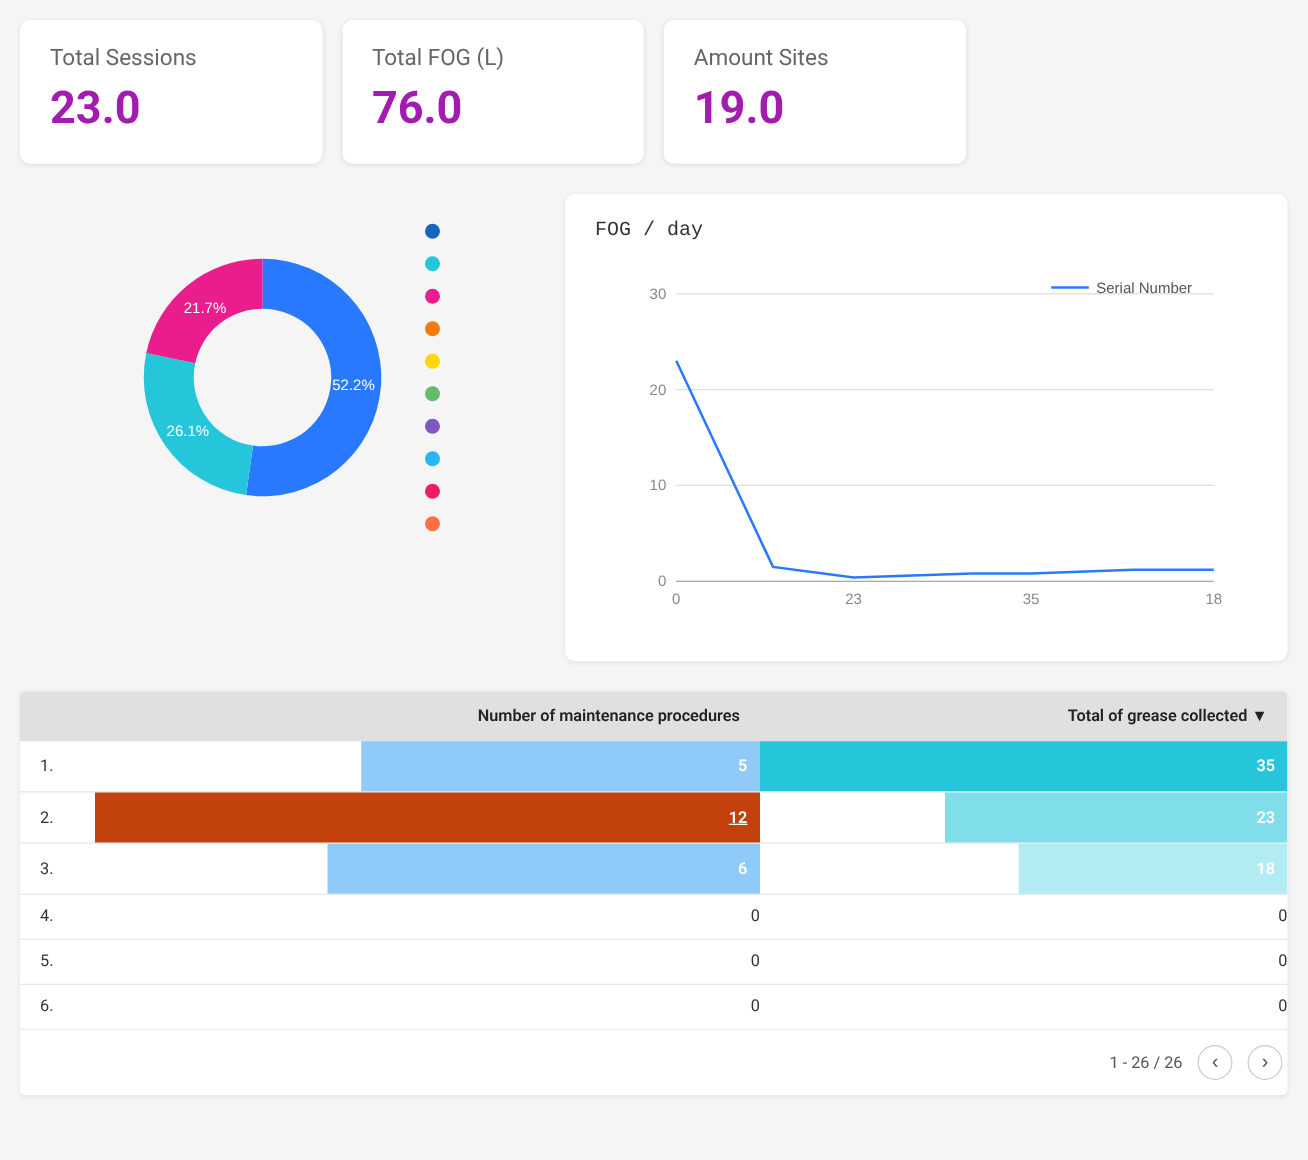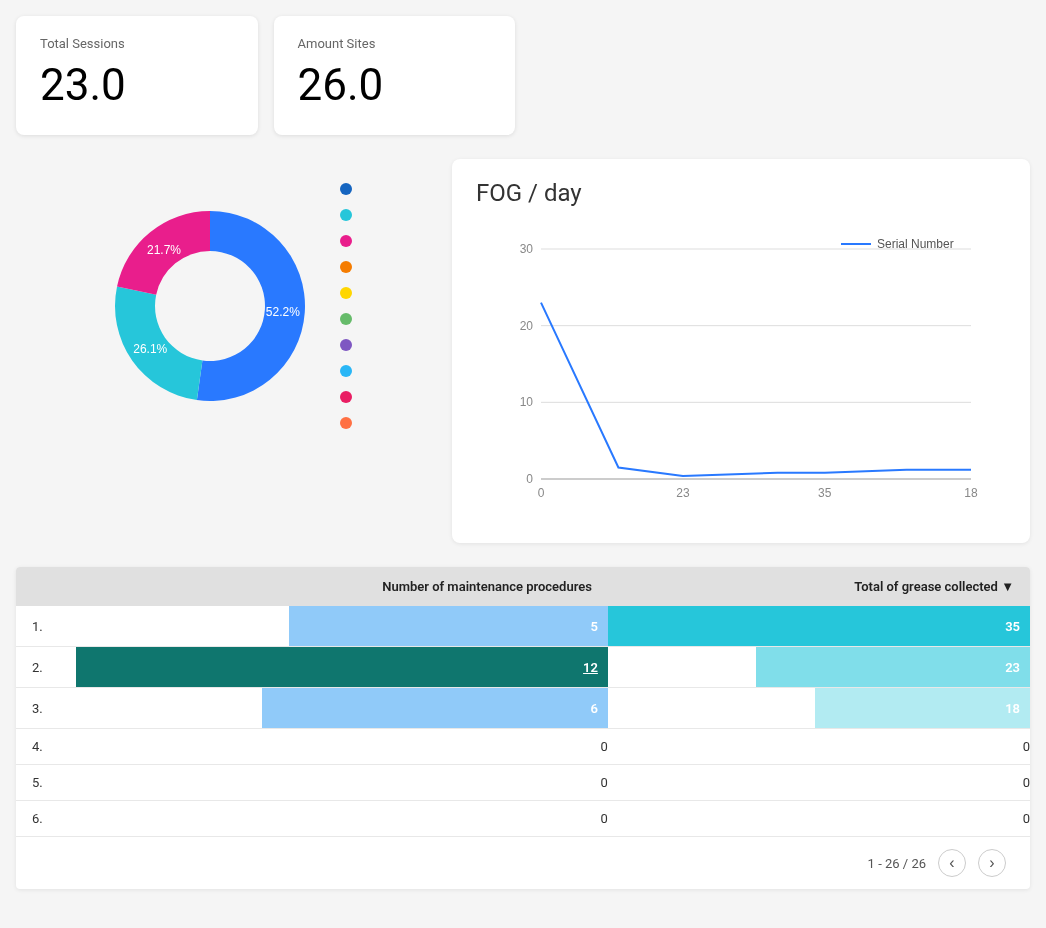--- a/index.html
+++ b/index.html
@@ -20,28 +20,28 @@
     .stat-card {
       background: #fff;
       border-radius: 8px;
       padding: 20px 24px 24px;
       box-shadow: 0 1px 4px rgba(0,0,0,0.1);
       display: flex;
       flex-direction: column;
       align-items: flex-start;
     }
     .stat-card .label {
-      font-size: 13px;
+      font-size: 18px;
       color: #666;
       margin-bottom: 8px;
     }
     .stat-card .value {
-      font-size: 44px;
-      font-weight: 400;
-      color: #000000;
+      font-size: 36px;
+      font-weight: 700;
+      color: #a21caf;
     }
 
     
     .middle-section {
       display: grid;
       grid-template-columns: 420px 1fr;
       gap: 16px;
       margin-bottom: 24px;
       align-items: start;
     }
@@ -78,24 +78,25 @@
     }
 
     
     .fog-day-area {
       background: #fff;
       border-radius: 8px;
       padding: 20px 24px;
       box-shadow: 0 1px 4px rgba(0,0,0,0.08);
     }
     .fog-day-area h3 {
-      font-size: 24px;
+      font-size: 16px;
       font-weight: 400;
       color: #333;
       margin-bottom: 12px;
+      font-family: Liberation Mono, monospace;
     }
     .chart-svg-wrap {
       width: 100%;
     }
 
     
     .table-section {
       background: #fff;
       border-radius: 4px;
       box-shadow: 0 1px 4px rgba(0,0,0,0.08);
@@ -146,21 +147,21 @@
       color: #fff;
       font-weight: 600;
       font-size: 13px;
     }
 
     .pagination {
       display: flex;
       align-items: center;
       justify-content: flex-end;
       gap: 12px;
-      padding: 12px 24px;
+      padding: 12px 4px;
       font-size: 13px;
       color: #555;
     }
     .pagination-btn {
       width: 28px;
       height: 28px;
       border-radius: 50%;
       border: 1px solid #ccc;
       background: #fff;
       cursor: pointer;
@@ -173,22 +174,26 @@
   </style>
 </head>
 <body>
 
 <div class="stat-cards">
     <div class="stat-card">
     <span class="label">Total Sessions</span>
     <span class="value">23.0</span>
   </div>
     <div class="stat-card">
+    <span class="label">Total FOG (L)</span>
+    <span class="value">76.0</span>
+  </div>
+    <div class="stat-card">
     <span class="label">Amount Sites</span>
-    <span class="value">26.0</span>
+    <span class="value">19.0</span>
   </div>
   </div>
 
 <div class="middle-section">
 
   <div class="donut-area">
     <div class="donut-container">
       <svg viewBox="0 0 220 220">
 
       <path d="M 110 15 A 95 95 0 1 1 96.90992238495947 204.09383544118185 L 102.42153401234495 164.4753784133158 A 55 55 0 1 0 110 55 Z" fill="#2979ff"></path>
@@ -253,21 +258,21 @@
           <td class="bar-cell">
             <div class="bar-inner" style="background: rgb(144, 202, 249); width: 60%; margin-left: auto;">5</div>
           </td>
           <td class="bar-cell">
             <div class="bar-inner" style="background: rgb(38, 198, 218); width: 100%; margin-left: auto;">35</div>
           </td>
         </tr>
         <tr>
           <td>2.</td>
           <td class="bar-cell">
-            <div class="bar-inner" style="background: #0f766e; width: 100%; margin-left: auto; text-decoration: underline;">12</div>
+            <div class="bar-inner" style="background: #c2410c; width: 100%; margin-left: auto; text-decoration: underline;">12</div>
           </td>
           <td class="bar-cell">
             <div class="bar-inner" style="background: rgb(128, 222, 234); width: 65%; margin-left: auto;">23</div>
           </td>
         </tr>
         <tr>
           <td>3.</td>
           <td class="bar-cell">
             <div class="bar-inner" style="background: rgb(144, 202, 249); width: 65%; margin-left: auto;">6</div>
           </td>

